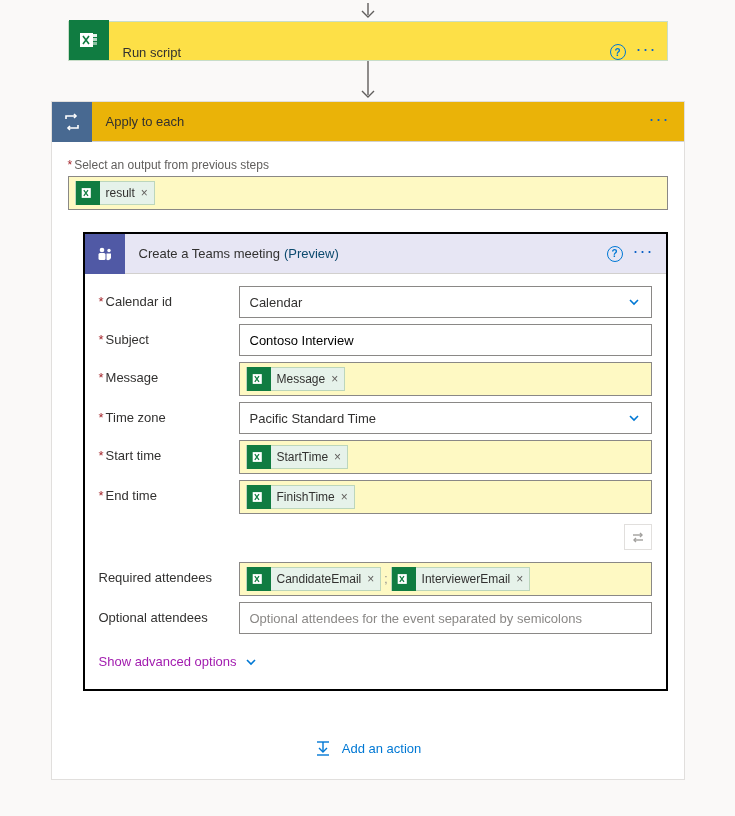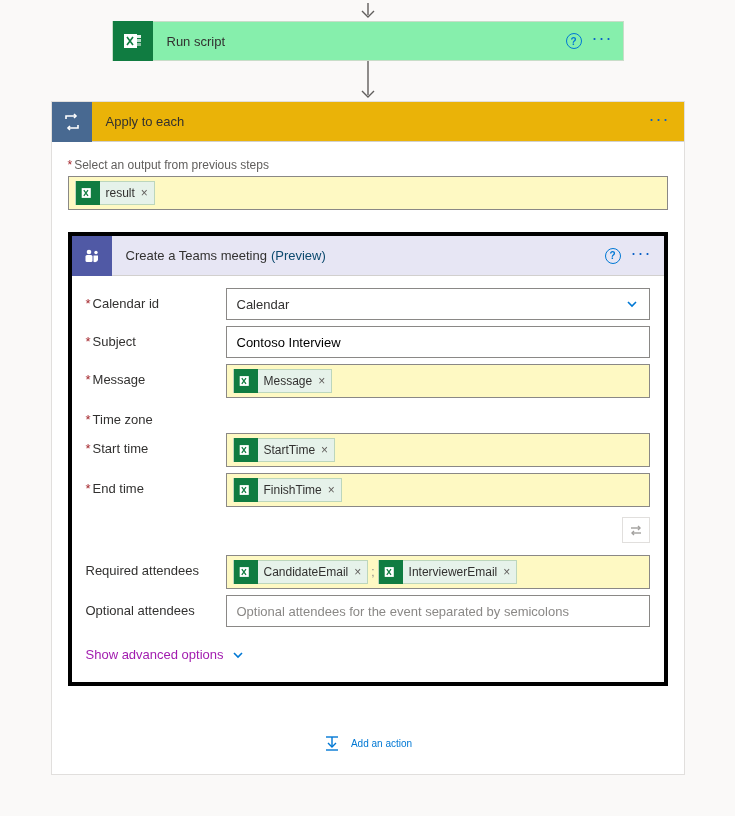--- a/index.html
+++ b/index.html
@@ -13,25 +13,25 @@
     }
     .arrow-down {
       display: flex;
       justify-content: center;
       width: 735px;
     }
     .arrow-svg { stroke: #605e5c; }
 
     
     .card-runscript {
-      width: 512px;
+      width: 600px;
       margin: 0 auto;
       display: flex;
-      align-items: center;
-      background: #86efac;
+      align-items: flex-end;
+      background: #fde047;
       border: 1px solid #c8ddc8;
       height: 40px;
     }
     .card-runscript .icon-box {
       width: 40px; height: 40px;
       background: #107c41;
       display: flex; align-items: center; justify-content: center;
       flex: 0 0 40px;
     }
     .card-runscript .title {
@@ -113,21 +113,22 @@
       margin-right: 6px;
     }
     .token .tok-close {
       margin-left: 6px; color: #605e5c; cursor: pointer; font-size: 12px;
     }
     .sep { padding: 0 2px; color: #8a8886; font-size: 12px; }
 
     
     .card-teams {
       margin-top: 22px;
-      border: 4px solid #000000;
+      border: 2px solid #000000;
+      margin-left: 15px;
     }
     .card-teams-header {
       display: flex;
       align-items: center;
       height: 40px;
       background: #e7e6f4;
       border-bottom: 1px solid #d2d0ce;
     }
     .card-teams-header .icon-box {
       width: 40px; height: 40px;
@@ -203,21 +204,21 @@
       margin-top: 14px;
     }
 
     .add-action-row {
       display: flex;
       justify-content: center;
       margin-top: 48px;
     }
     .add-action {
       color: #0078d4;
-      font-size: 10px;
+      font-size: 13px;
       display: inline-flex;
       align-items: center;
       gap: 10px;
       cursor: pointer;
     }
   </style>
 </head>
 <body>
 
 <div class="arrow-down">
@@ -337,20 +338,28 @@
                   </span>
                 <span>Message</span>
                 <span class="tok-close">×</span>
               </span>
             </div>
           </div>
         </div>
         
         <div class="form-row">
           <div class="row-label"><span class="req">*</span><span>Time zone</span></div>
+          <div class="row-field">
+            <div class="select-box">
+              <span>Pacific Standard Time</span>
+              <svg class="chevron" width="14" height="14" viewBox="0 0 14 14" fill="none" stroke="#0078d4" stroke-width="1.6">
+                  <polyline points="3,5 7,9 11,5"></polyline>
+                </svg>
+            </div>
+          </div>
         </div>
         
         <div class="form-row">
           <div class="row-label"><span class="req">*</span><span>Start time</span></div>
           <div class="row-field">
             <div class="input-box">
               <span class="token">
                 <span class="tok-icon">
                     <svg width="14" height="14" viewBox="0 0 20 20">
                       <rect x="1" y="3" width="13" height="14" fill="#fff"></rect>

